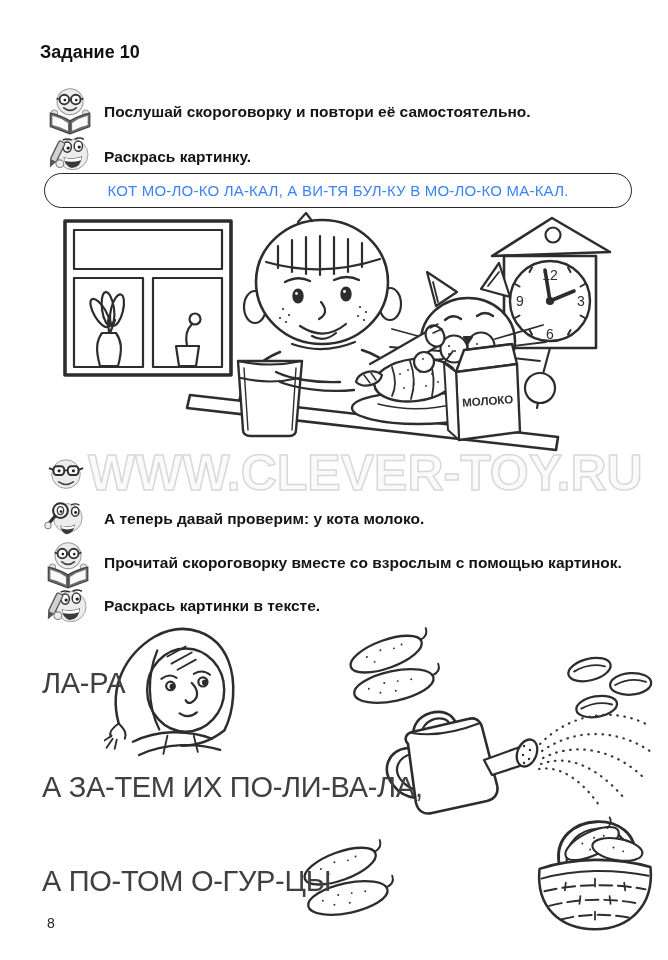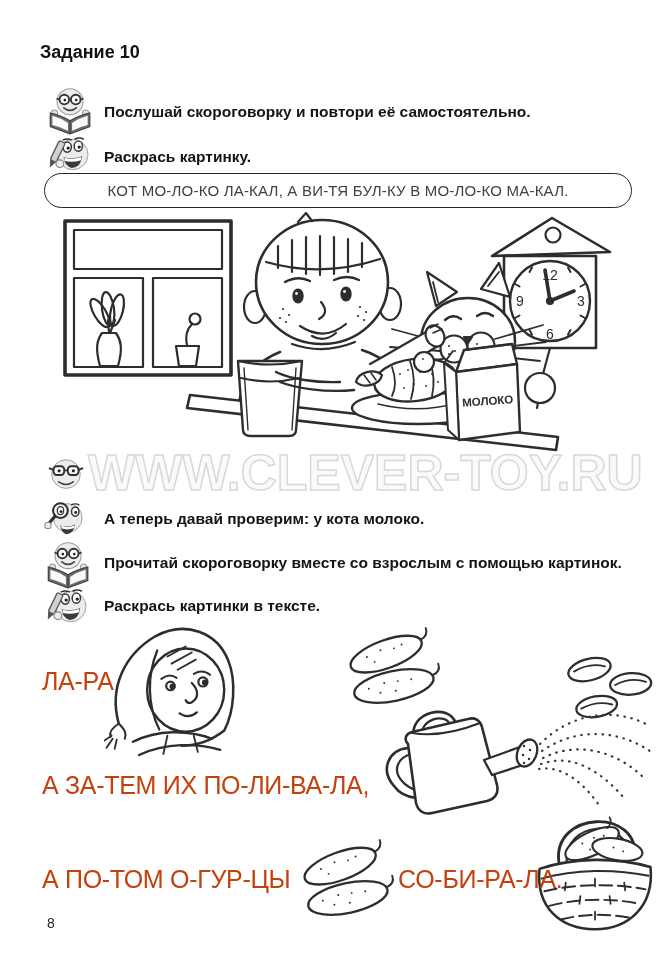--- a/index.html
+++ b/index.html
@@ -2,22 +2,22 @@
 <html><head>
 <meta charset="utf-8">
 <style>
   html,body{margin:0;padding:0;background:#ffffff;}
   #page{position:relative;width:668px;height:960px;background:#ffffff;overflow:hidden;
         font-family:"Liberation Sans",sans-serif;color:#1c1c1c;}
   .abs{position:absolute;}
   .title{font-size:18px;font-weight:bold;color:#111;}
   .instr{font-size:15.5px;color:#151515;white-space:nowrap;z-index:3;font-weight:bold;}
   .pill{border:1.7px solid #242424;border-radius:18px;height:33px;line-height:33px;
-        text-align:center;font-size:15px;letter-spacing:.2px;color:#404040;z-index:3;}
-  .rebus{font-size:25px;letter-spacing:-.3px;color:#c2410c;white-space:nowrap;z-index:3;}
+        text-align:center;font-size:15px;letter-spacing:.2px;color:#3b82f6;z-index:3;}
+  .rebus{font-size:29px;letter-spacing:-.3px;color:#404040;white-space:nowrap;z-index:3;}
   .pagenum{font-size:14px;color:#222;}
   .watermark{font-size:50px;font-weight:bold;letter-spacing:0px;color:#fafafa;
              -webkit-text-stroke:1.5px #d8d8d8;z-index:1;white-space:nowrap;}
   svg{display:block;}
   .lineart{stroke:#2d2d2d;fill:none;stroke-width:2.2;stroke-linecap:round;stroke-linejoin:round;}
   .fillw{fill:#ffffff;}
   .z2{z-index:2;} .z3{z-index:3;}
 </style>
 </head>
 <body>
@@ -379,21 +379,20 @@
         <circle cx="32" cy="66" r="1"></circle>
           <circle cx="48" cy="60" r="1"></circle>
           <circle cx="62" cy="58" r="1"></circle>
         <circle cx="44" cy="70" r="1"></circle>
           <circle cx="76" cy="56" r="1"></circle>
           <circle cx="60" cy="68" r="1"></circle>
       </g>
     </g>
   </svg>
 
-  <div class="abs rebus" style="left:398px;top:865px;">СО-БИ-РА-ЛА.</div>
 
   <svg class="abs z2" style="left:522px;top:792px;" width="146" height="146" viewBox="0 0 150 148">
     <g class="lineart">
       <path d="M38,72 C30,18 122,14 116,68" stroke-width="3"></path>
       <path d="M46,72 C42,28 112,24 108,66" stroke-width="2.2"></path>
       <ellipse cx="72" cy="52" rx="30" ry="12" transform="rotate(-26 72 52)" class="fillw" stroke-width="2.2"></ellipse>
       <ellipse cx="98" cy="58" rx="26" ry="11" transform="rotate(10 98 58)" class="fillw" stroke-width="2.2"></ellipse>
       <path d="M88,36 Q93,30 90,25" stroke-width="1.8"></path>
       <g fill="#2d2d2d" stroke="none">
         <circle cx="62" cy="52" r="1"></circle>

